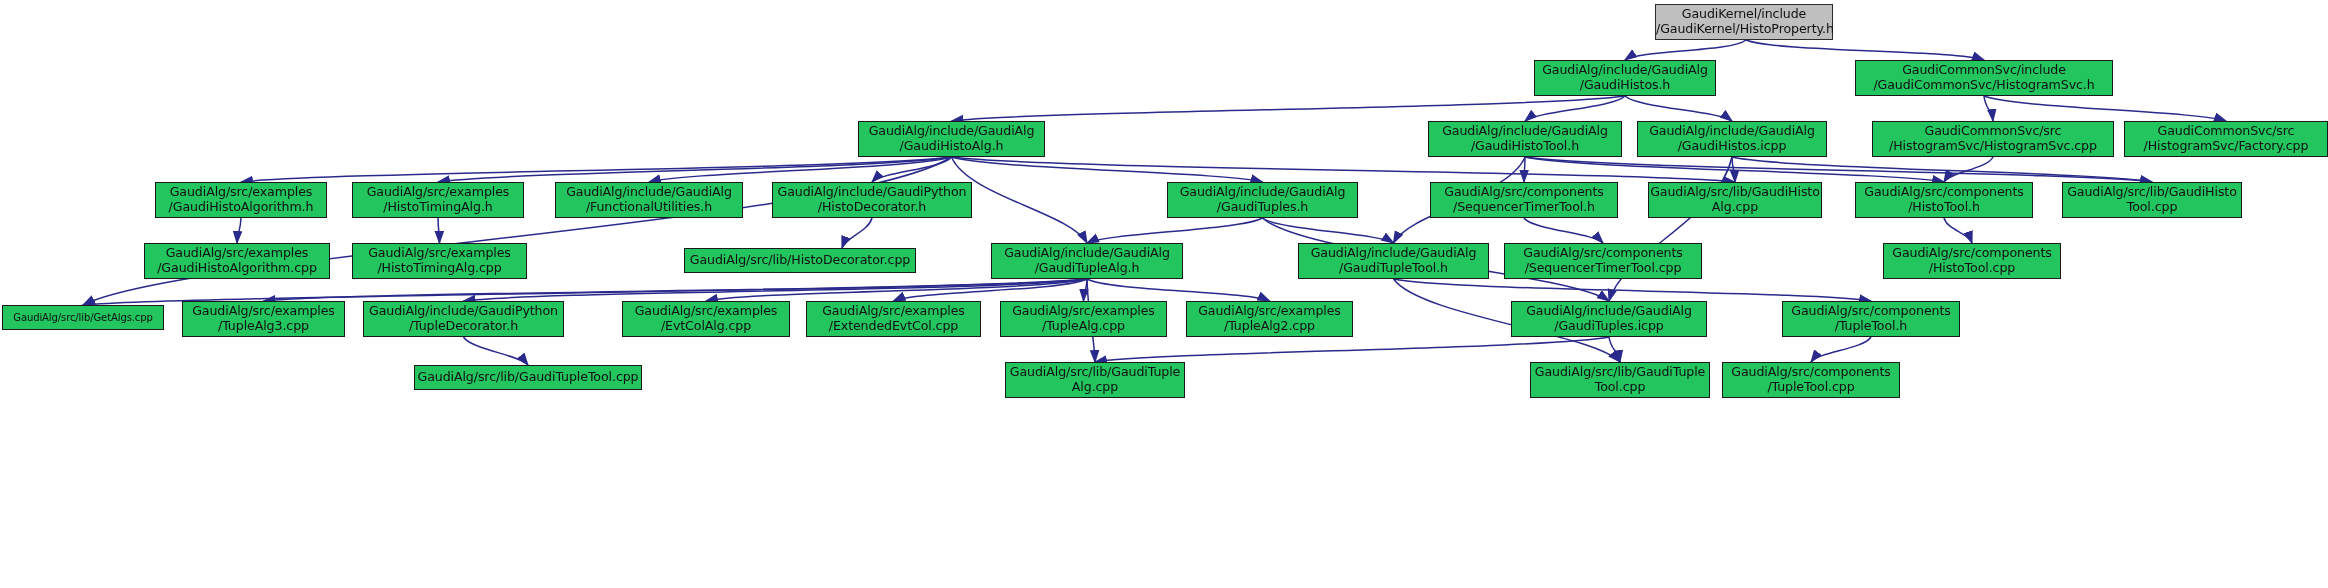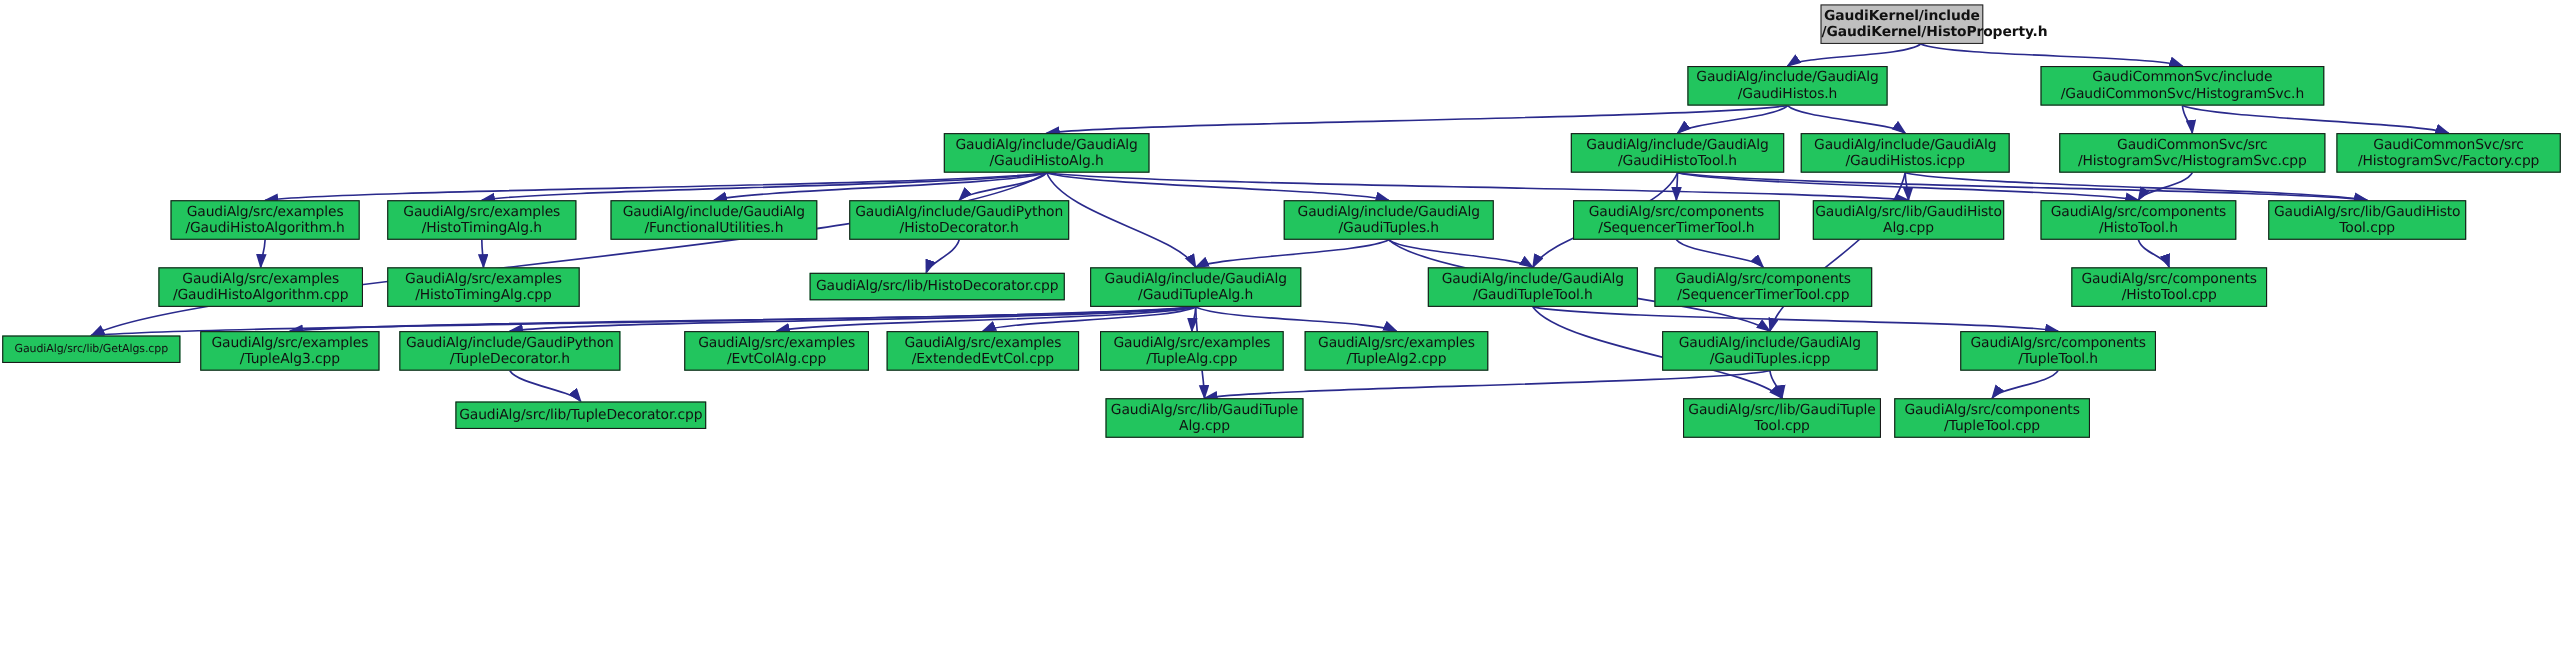--- a/index.html
+++ b/index.html
@@ -64,21 +64,21 @@
         <path d="M1087,279 C1087.96,316.35 1094.04,332.95 1095,362" fill="none" stroke="#2a2a8c" stroke-width="1.5" marker-end="url(#arrow)"></path>
         <path d="M1393.5,279 C1450.8,291 1813.7,291 1871,301" fill="none" stroke="#2a2a8c" stroke-width="1.5" marker-end="url(#arrow)"></path>
         <path d="M1393.5,279 C1420.68,316.35 1592.82,332.95 1620,362" fill="none" stroke="#2a2a8c" stroke-width="1.5" marker-end="url(#arrow)"></path>
         <path d="M463.5,337 C471.24,349.6 520.26,355 528,365" fill="none" stroke="#2a2a8c" stroke-width="1.5" marker-end="url(#arrow)"></path>
         <path d="M1609,337 C1547.32,349 1156.68,352 1095,362" fill="none" stroke="#2a2a8c" stroke-width="1.5" marker-end="url(#arrow)"></path>
         <path d="M1609,337 C1610.32,349 1618.68,352 1620,362" fill="none" stroke="#2a2a8c" stroke-width="1.5" marker-end="url(#arrow)"></path>
         <path d="M1871,337 C1863.8,349 1818.2,352 1811,362" fill="none" stroke="#2a2a8c" stroke-width="1.5" marker-end="url(#arrow)"></path>
       </g>
   </svg>
   <div id="node-layer">
-      <div class="node root" style="left: 1655px; top: 4px; width: 148px; height: 36px; font-size: 12.6px; font-weight: bold;">
+      <div class="node root" style="left: 1655px; top: 4px; width: 178px; height: 36px; font-size: 12.6px;">
         <span>GaudiKernel/include<br>/GaudiKernel/HistoProperty.h</span>
       </div>
       <div class="node" style="left: 1534px; top: 60px; width: 182px; height: 36px; font-size: 12.6px;">
         <span>GaudiAlg/include/GaudiAlg<br>/GaudiHistos.h</span>
       </div>
       <div class="node" style="left: 1855px; top: 60px; width: 258px; height: 36px; font-size: 12.6px; justify-content: flex-end;">
         <span>GaudiCommonSvc/include<br>/GaudiCommonSvc/HistogramSvc.h</span>
       </div>
       <div class="node" style="left: 858px; top: 121px; width: 187px; height: 36px; font-size: 12.6px;">
         <span>GaudiAlg/include/GaudiAlg<br>/GaudiHistoAlg.h</span>
@@ -121,21 +121,21 @@
       </div>
       <div class="node" style="left: 2062px; top: 182px; width: 180px; height: 36px; font-size: 12.6px;">
         <span>GaudiAlg/src/lib/GaudiHisto<br>Tool.cpp</span>
       </div>
       <div class="node" style="left: 144px; top: 243px; width: 186px; height: 36px; font-size: 12.6px;">
         <span>GaudiAlg/src/examples<br>/GaudiHistoAlgorithm.cpp</span>
       </div>
       <div class="node" style="left: 352px; top: 243px; width: 175px; height: 36px; font-size: 12.6px;">
         <span>GaudiAlg/src/examples<br>/HistoTimingAlg.cpp</span>
       </div>
-      <div class="node" style="left: 736px; top: 248px; width: 232px; height: 25px; font-size: 12.6px;">
+      <div class="node" style="left: 684px; top: 248px; width: 232px; height: 25px; font-size: 12.6px;">
         <span>GaudiAlg/src/lib/HistoDecorator.cpp</span>
       </div>
       <div class="node" style="left: 991px; top: 243px; width: 192px; height: 36px; font-size: 12.6px;">
         <span>GaudiAlg/include/GaudiAlg<br>/GaudiTupleAlg.h</span>
       </div>
       <div class="node" style="left: 1298px; top: 243px; width: 191px; height: 36px; font-size: 12.6px;">
         <span>GaudiAlg/include/GaudiAlg<br>/GaudiTupleTool.h</span>
       </div>
       <div class="node" style="left: 1504px; top: 243px; width: 198px; height: 36px; font-size: 12.6px;">
         <span>GaudiAlg/src/components<br>/SequencerTimerTool.cpp</span>
@@ -164,21 +164,21 @@
       <div class="node" style="left: 1186px; top: 301px; width: 167px; height: 36px; font-size: 12.6px;">
         <span>GaudiAlg/src/examples<br>/TupleAlg2.cpp</span>
       </div>
       <div class="node" style="left: 1511px; top: 301px; width: 196px; height: 36px; font-size: 12.6px;">
         <span>GaudiAlg/include/GaudiAlg<br>/GaudiTuples.icpp</span>
       </div>
       <div class="node" style="left: 1782px; top: 301px; width: 178px; height: 36px; font-size: 12.6px;">
         <span>GaudiAlg/src/components<br>/TupleTool.h</span>
       </div>
       <div class="node" style="left: 414px; top: 365px; width: 228px; height: 25px; font-size: 12.6px;">
-        <span>GaudiAlg/src/lib/TupleDecorator.cpp</span>
+        <span>GaudiAlg/src/lib/GaudiTupleTool.cpp</span>
       </div>
       <div class="node" style="left: 1005px; top: 362px; width: 180px; height: 36px; font-size: 12.6px;">
         <span>GaudiAlg/src/lib/GaudiTuple<br>Alg.cpp</span>
       </div>
       <div class="node" style="left: 1530px; top: 362px; width: 180px; height: 36px; font-size: 12.6px;">
         <span>GaudiAlg/src/lib/GaudiTuple<br>Tool.cpp</span>
       </div>
       <div class="node" style="left: 1722px; top: 362px; width: 178px; height: 36px; font-size: 12.6px;">
         <span>GaudiAlg/src/components<br>/TupleTool.cpp</span>
       </div>

